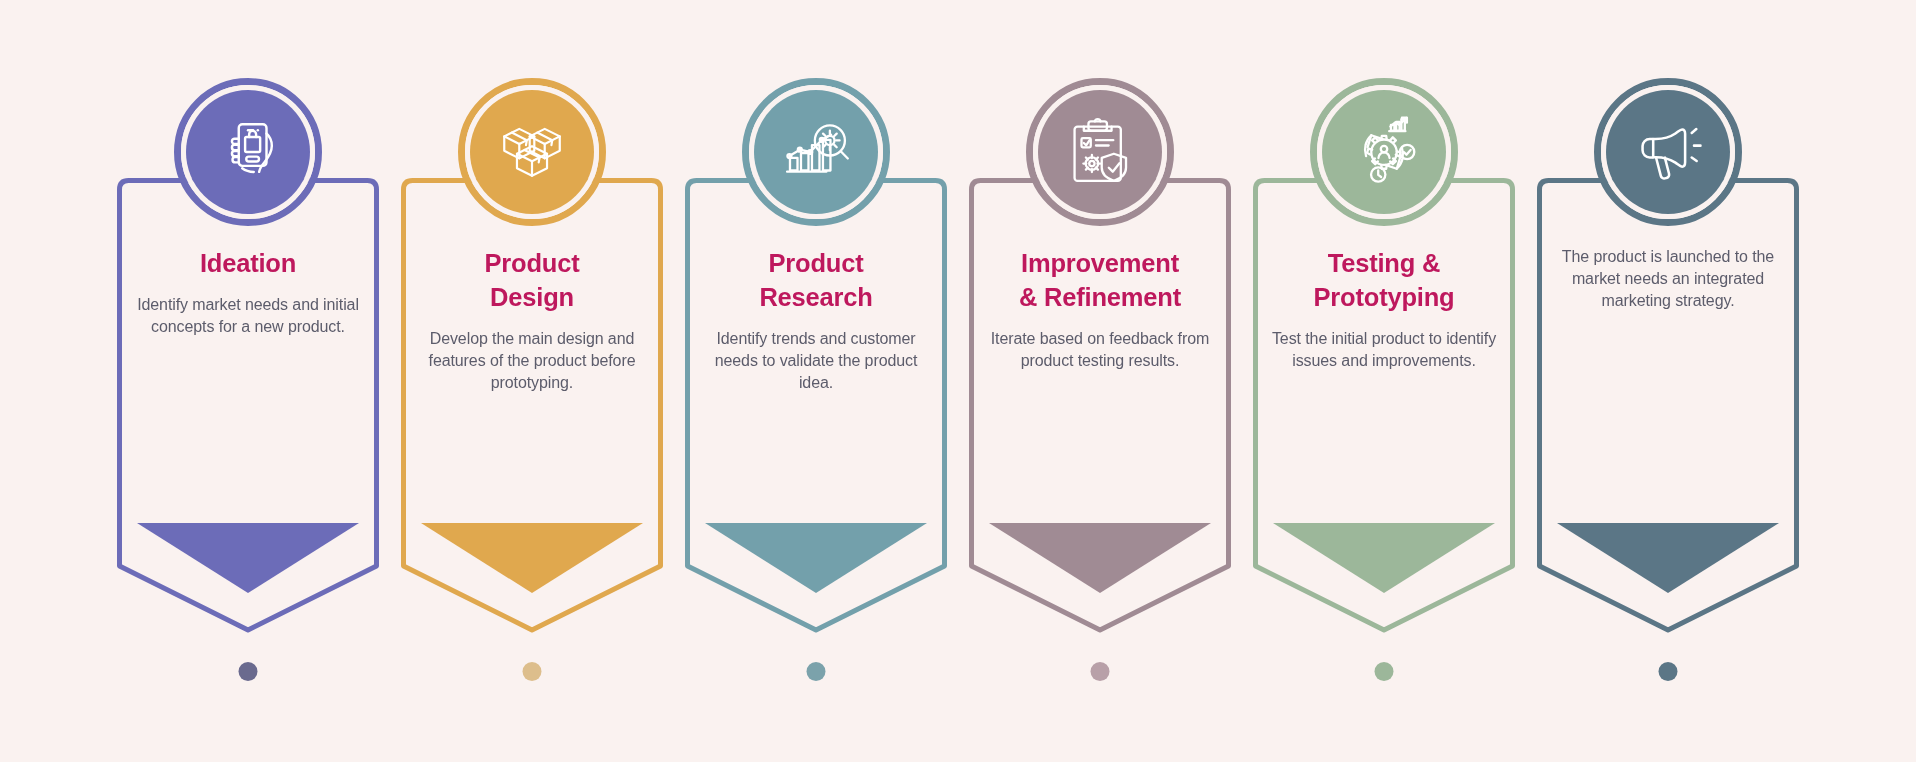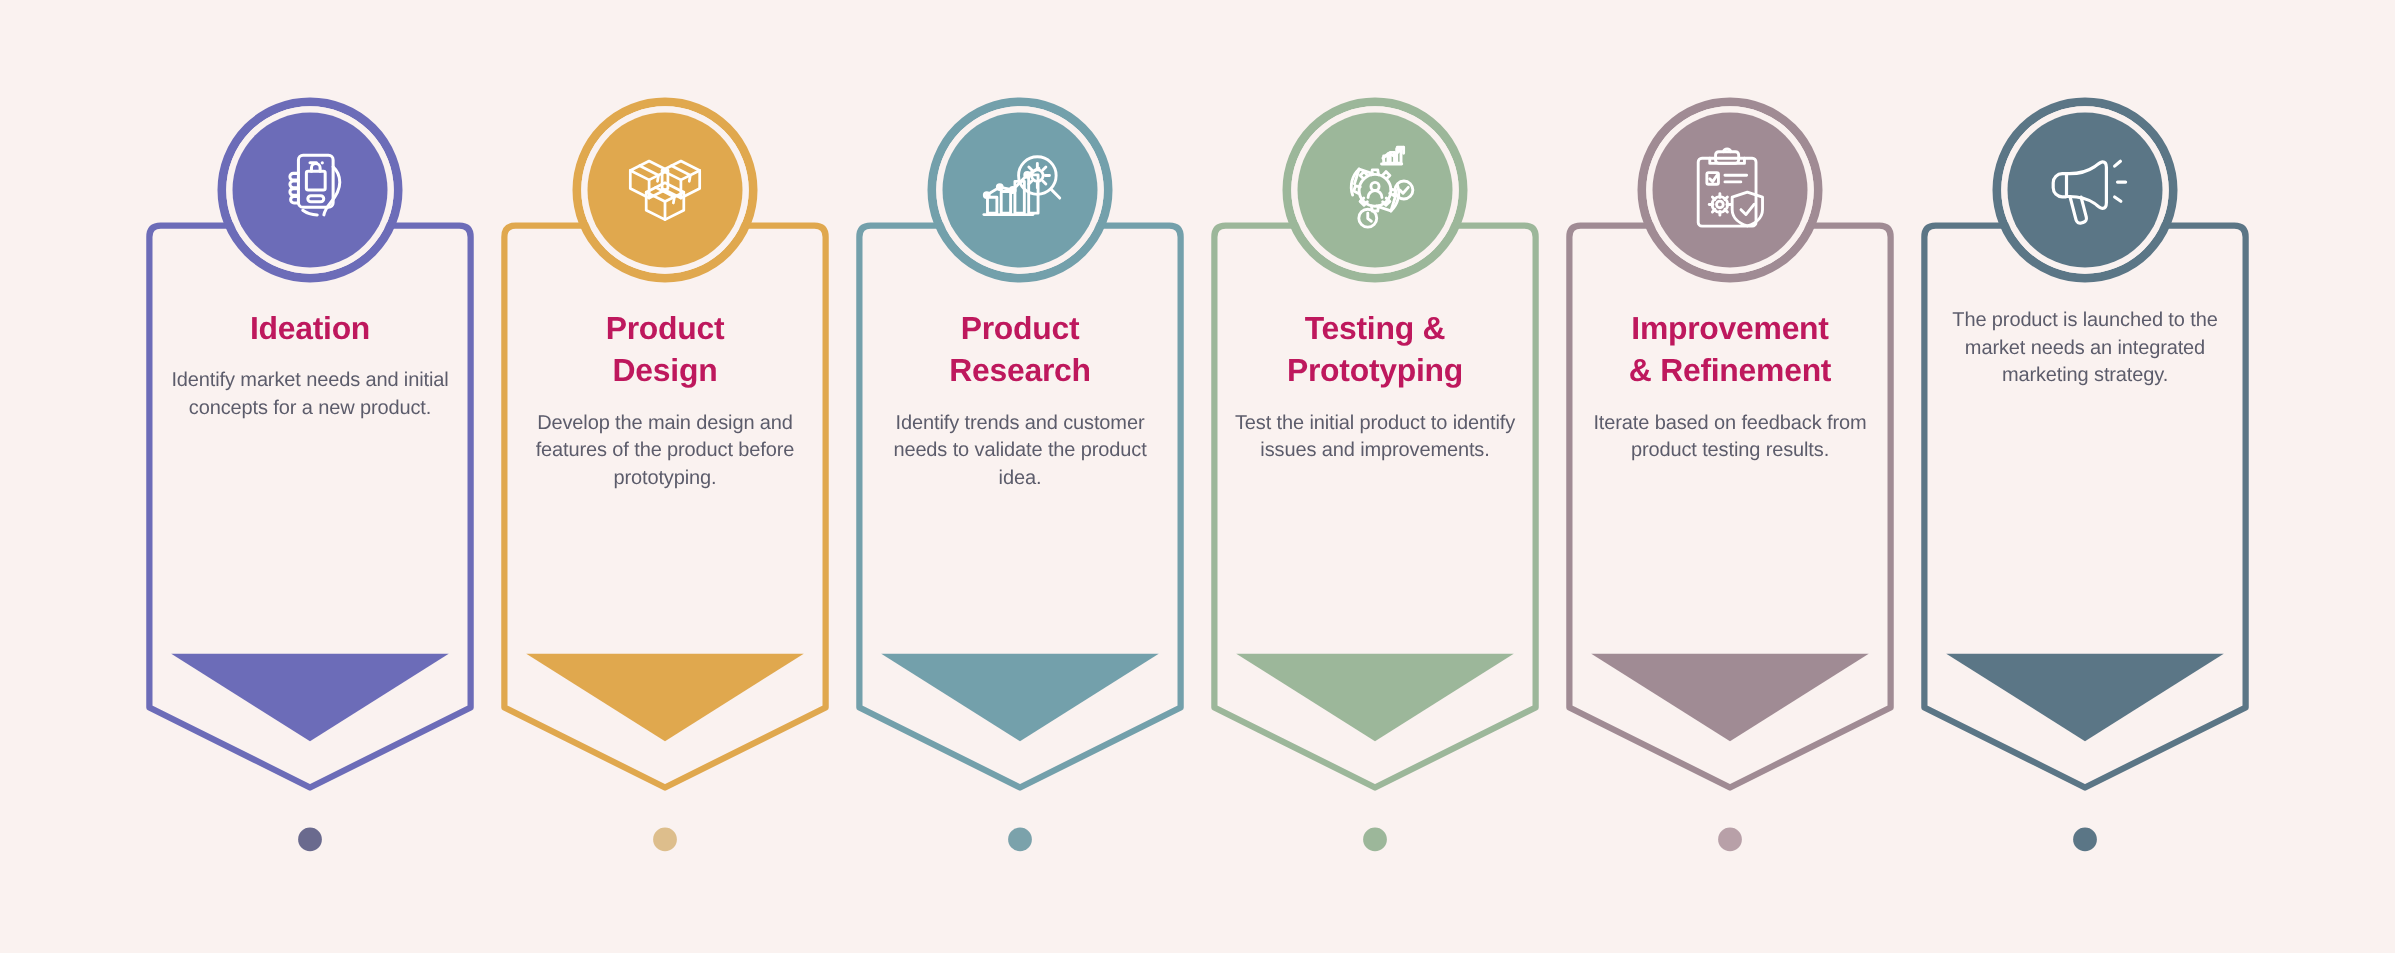--- a/index.html
+++ b/index.html
@@ -277,20 +277,70 @@
             </span>
           </div>
         </div>
         <div class="card-text">
           <div class="card-title">Product
 Research</div>
           <div class="card-desc">Identify trends and customer needs to validate the product idea.</div>
         </div>
         <div class="card-dot" style="background: rgb(123, 162, 171);"></div>
       </div>
+      <div class="card" style="color: rgb(160, 139, 148);">
+        <div class="card-shape"><svg viewBox="0 0 262 510" width="262" height="510" style="overflow: visible;">
+            <path d="M 20 345 L 242 345 L 131 415 Z" fill="#A08B94"></path>
+            <path d="M 74 2.5
+     L 11.5 2.5
+     Q 2.5 2.5 2.5 11.5
+     L 2.5 388
+     L 131 452
+     L 259.5 388
+     L 259.5 11.5
+     Q 259.5 2.5 250.5 2.5
+     L 188 2.5" fill="none" stroke="#A08B94" stroke-width="5" stroke-linejoin="round" stroke-linecap="round"></path>
+          </svg></div>
+        <div class="medallion">
+          <div class="ring"></div>
+          <div class="gap"></div>
+          <div class="disc">
+            <span class="glyph">
+    <svg viewBox="0 0 64 64" fill="none" stroke="#fff" stroke-width="2" stroke-linecap="round" stroke-linejoin="round">
+
+      <rect x="10" y="10" width="40" height="47" rx="2.6"></rect>
+
+      <rect x="22" y="5.5" width="16" height="8" rx="2.2"></rect>
+      <path d="M27.5 5.5a2.6 2.6 0 0 1 5 0"></path>
+      <path d="M18 10v3.6h24V10"></path>
+
+      <rect x="16" y="20" width="8" height="8" rx="1.1"></rect>
+      <path d="M18 24.2 20 26.2 23 21.8"></path>
+      <path d="M28.5 21.8h15M28.5 26.4h11"></path>
+
+      <circle cx="25" cy="42" r="5.4"></circle>
+      <circle cx="25" cy="42" r="2.3"></circle>
+      <path d="M25 34.6v2.6M25 46.8v2.6M17.6 42h2.6M29.8 42h2.6
+               M19.8 36.8l1.8 1.8M28.4 45.4l1.8 1.8
+               M30.2 36.8l-1.8 1.8M21.6 45.4l-1.8 1.8"></path>
+
+      <path d="M44 33.5 54.5 37v8.5c0 6.1-5.4 9.8-10.5 11.4
+               -5.1-1.6-10.5-5.3-10.5-11.4V37L44 33.5Z" fill="none"></path>
+      <path d="M39.6 45.6 43 49 48.8 41.8"></path>
+    </svg>
+            </span>
+          </div>
+        </div>
+        <div class="card-text">
+          <div class="card-title">Improvement
+&amp; Refinement</div>
+          <div class="card-desc">Iterate based on feedback from product testing results.</div>
+        </div>
+        <div class="card-dot" style="background: rgb(184, 160, 168);"></div>
+      </div>
       <div class="card" style="color: rgb(156, 183, 154);">
         <div class="card-shape"><svg viewBox="0 0 262 510" width="262" height="510" style="overflow: visible;">
             <path d="M 20 345 L 242 345 L 131 415 Z" fill="#9CB79A"></path>
             <path d="M 74 2.5
      L 11.5 2.5
      Q 2.5 2.5 2.5 11.5
      L 2.5 388
      L 131 452
      L 259.5 388
      L 259.5 11.5
@@ -333,70 +383,20 @@
     </svg>
             </span>
           </div>
         </div>
         <div class="card-text">
           <div class="card-title">Testing &amp;
 Prototyping</div>
           <div class="card-desc">Test the initial product to identify issues and improvements.</div>
         </div>
         <div class="card-dot" style="background: rgb(156, 183, 154);"></div>
-      </div>
-      <div class="card" style="color: rgb(160, 139, 148);">
-        <div class="card-shape"><svg viewBox="0 0 262 510" width="262" height="510" style="overflow: visible;">
-            <path d="M 20 345 L 242 345 L 131 415 Z" fill="#A08B94"></path>
-            <path d="M 74 2.5
-     L 11.5 2.5
-     Q 2.5 2.5 2.5 11.5
-     L 2.5 388
-     L 131 452
-     L 259.5 388
-     L 259.5 11.5
-     Q 259.5 2.5 250.5 2.5
-     L 188 2.5" fill="none" stroke="#A08B94" stroke-width="5" stroke-linejoin="round" stroke-linecap="round"></path>
-          </svg></div>
-        <div class="medallion">
-          <div class="ring"></div>
-          <div class="gap"></div>
-          <div class="disc">
-            <span class="glyph">
-    <svg viewBox="0 0 64 64" fill="none" stroke="#fff" stroke-width="2" stroke-linecap="round" stroke-linejoin="round">
-
-      <rect x="10" y="10" width="40" height="47" rx="2.6"></rect>
-
-      <rect x="22" y="5.5" width="16" height="8" rx="2.2"></rect>
-      <path d="M27.5 5.5a2.6 2.6 0 0 1 5 0"></path>
-      <path d="M18 10v3.6h24V10"></path>
-
-      <rect x="16" y="20" width="8" height="8" rx="1.1"></rect>
-      <path d="M18 24.2 20 26.2 23 21.8"></path>
-      <path d="M28.5 21.8h15M28.5 26.4h11"></path>
-
-      <circle cx="25" cy="42" r="5.4"></circle>
-      <circle cx="25" cy="42" r="2.3"></circle>
-      <path d="M25 34.6v2.6M25 46.8v2.6M17.6 42h2.6M29.8 42h2.6
-               M19.8 36.8l1.8 1.8M28.4 45.4l1.8 1.8
-               M30.2 36.8l-1.8 1.8M21.6 45.4l-1.8 1.8"></path>
-
-      <path d="M44 33.5 54.5 37v8.5c0 6.1-5.4 9.8-10.5 11.4
-               -5.1-1.6-10.5-5.3-10.5-11.4V37L44 33.5Z" fill="none"></path>
-      <path d="M39.6 45.6 43 49 48.8 41.8"></path>
-    </svg>
-            </span>
-          </div>
-        </div>
-        <div class="card-text">
-          <div class="card-title">Improvement
-&amp; Refinement</div>
-          <div class="card-desc">Iterate based on feedback from product testing results.</div>
-        </div>
-        <div class="card-dot" style="background: rgb(184, 160, 168);"></div>
       </div>
       <div class="card" style="color: rgb(91, 118, 134);">
         <div class="card-shape"><svg viewBox="0 0 262 510" width="262" height="510" style="overflow: visible;">
             <path d="M 20 345 L 242 345 L 131 415 Z" fill="#5B7686"></path>
             <path d="M 74 2.5
      L 11.5 2.5
      Q 2.5 2.5 2.5 11.5
      L 2.5 388
      L 131 452
      L 259.5 388

